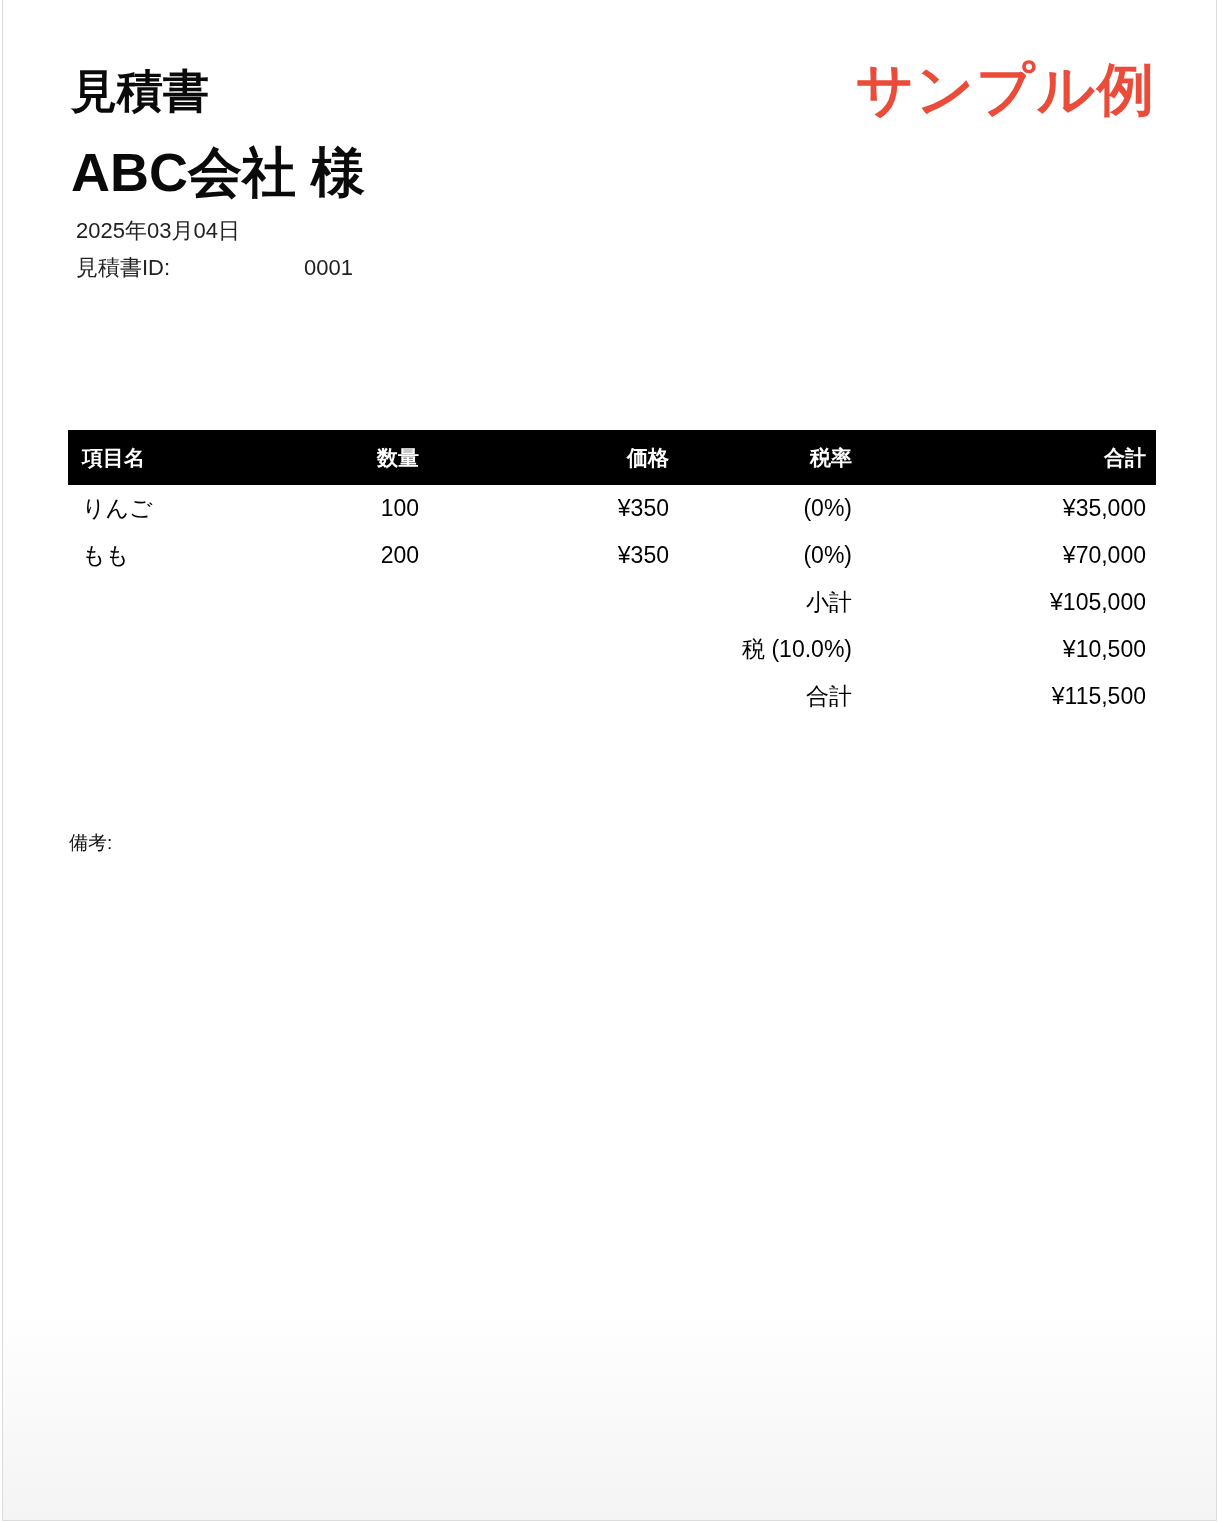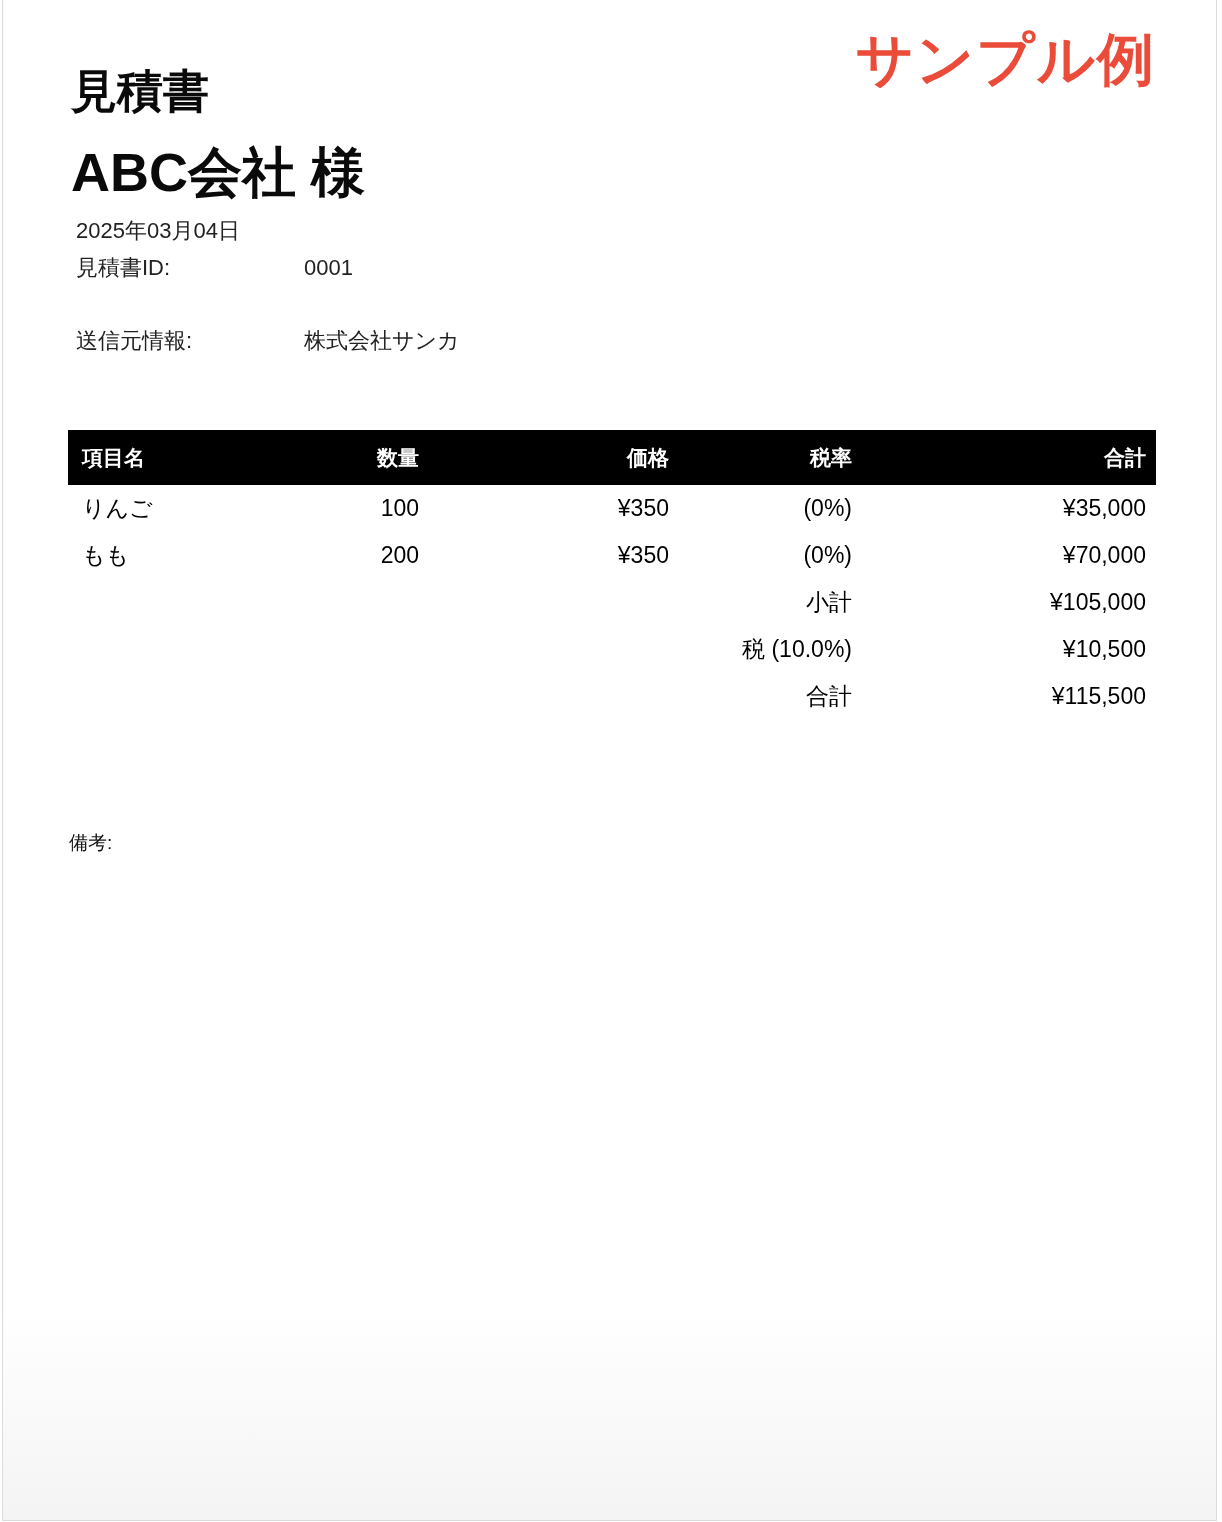--- a/index.html
+++ b/index.html
@@ -21,21 +21,21 @@
     height: 1521px;
     box-sizing: border-box;
     border: 1px solid #dcdcdc;
     border-top: 0;
     background: linear-gradient(180deg, #ffffff 0%, #ffffff 86%, #f4f4f4 100%);
     color: #000;
     overflow: hidden;
   }
   .watermark {
     position: absolute;
-    top: 28px;
+    top: 58px;
     right: 60px;
     font-size: 57px;
     font-weight: 700;
     line-height: 1.1;
     letter-spacing: 2px;
   }
   .doc-title {
     position: absolute;
     left: 68px;
     top: 64px;
@@ -135,24 +135,20 @@
 
   <div class="doc-recipient">ABC会社 様</div>
 
   <div class="meta">
     <div class="meta-row">
       <span class="meta-value">2025年03月04日</span>
     </div>
     <div class="meta-row">
       <span class="meta-label">見積書ID:</span>
       <span class="meta-value">0001</span>
-    </div>
-    <div class="meta-row sender">
-      <span class="meta-label">送信元情報:</span>
-      <span class="meta-value">株式会社サンカ</span>
     </div>
   </div>
 
   <div class="items-table-wrap">
     <table class="items">
       <colgroup>
         <col style="width:215px">
         <col style="width:146px">
         <col style="width:250px">
         <col style="width:183px">

